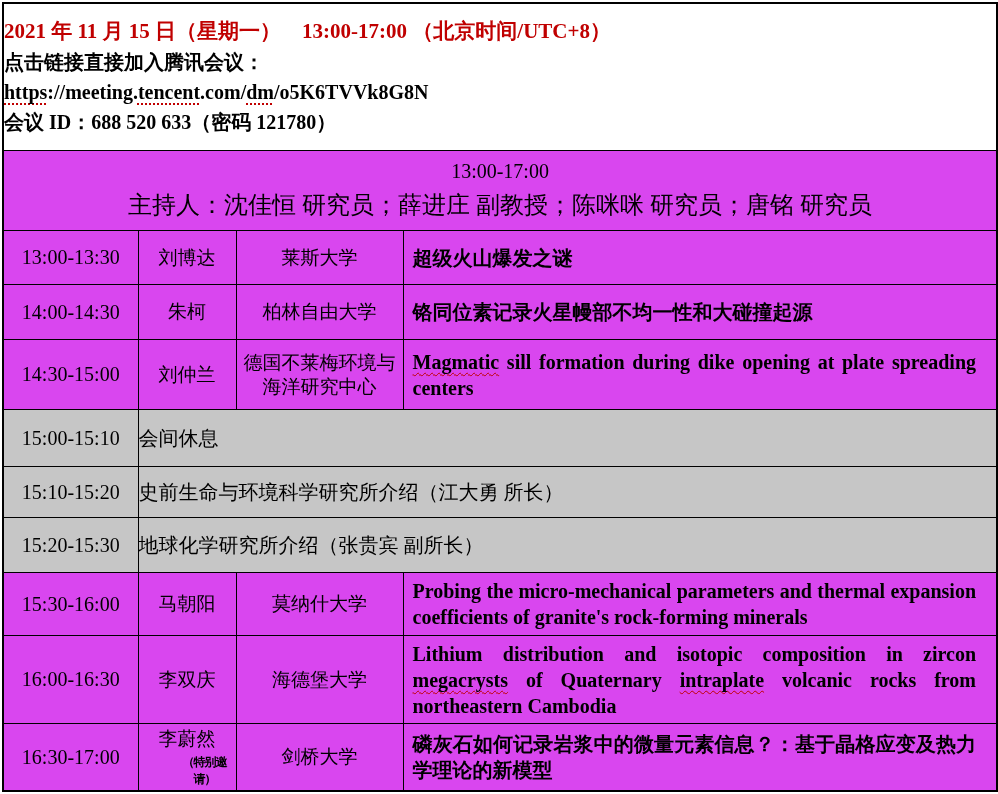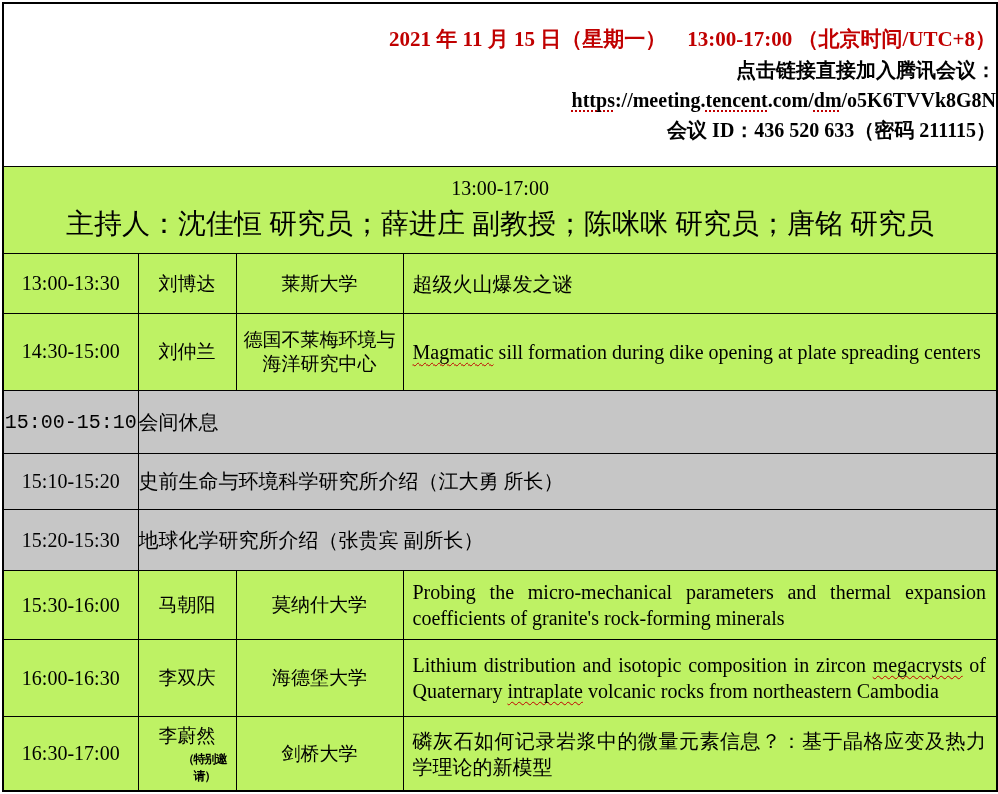--- a/index.html
+++ b/index.html
@@ -16,37 +16,37 @@
   table.sched, table.sched td{border:1px solid #000;}
   table.sched{border:2px solid #000;}
   td{padding:0;vertical-align:middle;overflow:hidden;}
 
   col.c-time{width:135px;}
   col.c-name{width:98px;}
   col.c-inst{width:167px;}
   col.c-title{width:594px;}
 
   .bg-white{background:#ffffff;}
-  .bg-blue{background:#bef264;}
+  .bg-blue{background:#d946ef;}
   .bg-gray{background:#c6c6c6;}
 
-  .hdr-cell{height:138px;text-align:right;}
+  .hdr-cell{height:138px;text-align:left;}
   .hdr-line{line-height:27px;font-weight:bold;font-size:20px;}
   .hdr-date{color:#c00000;font-size:21px;margin-bottom:1px;}
   .hdr-stack{display:flex;flex-direction:column;justify-content:center;gap:3px;}
 
   .session-cell{height:74px;text-align:center;}
   .session-stack{display:flex;flex-direction:column;justify-content:space-evenly;height:74px;}
   .session-time{font-size:20px;}
-  .session-hosts{font-size:28px;}
+  .session-hosts{font-size:24px;}
 
   .t-time{text-align:center;font-size:20px;}
   .t-name{text-align:center;font-size:19px;}
   .t-inst{text-align:center;font-size:19px;padding:0 6px;line-height:24px;}
-  .t-title{font-size:20px;padding:2px 10px 2px 9px;line-height:26px;text-align:justify;}
+  .t-title{font-size:20px;padding:2px 20px 2px 9px;line-height:26px;text-align:justify;font-weight:bold;}
   .t-merged{font-size:20px;}
 
   .name-note{display:block;font-size:12px;font-weight:bold;letter-spacing:-1px;margin-top:2px;padding-left:35px;}
 
   .sq{
     text-decoration:underline;
     text-decoration-style:wavy;
     text-decoration-color:#c00000;
     text-decoration-thickness:1px;
     text-underline-offset:3px;
@@ -72,21 +72,21 @@
       <col class="c-title">
   </colgroup>
 
   <tbody>
       <tr>
     <td colspan="4" class="bg-white hdr-cell">
       <div class="hdr-stack">
         <div class="hdr-line hdr-date">2021 年 11 月 15 日（星期一）　13:00-17:00 （北京时间/UTC+8）</div>
         <div class="hdr-line">点击链接直接加入腾讯会议：</div>
         <div class="hdr-line"><span class="dot-u">https</span><span>://meeting.</span><span class="dot-u">tencent</span><span>.com/</span><span class="dot-u">dm</span><span>/o5K6TVVk8G8N</span></div>
-        <div class="hdr-line">会议 ID：436 520 633（密码 211115）</div>
+        <div class="hdr-line">会议 ID：688 520 633（密码 121780）</div>
       </div>
     </td>
   </tr>
 
   <tr>
     <td colspan="4" class="bg-blue session-cell">
       <div class="session-stack">
         <div class="session-time">13:00-17:00</div>
         <div class="session-hosts">主持人：沈佳恒 研究员；薛进庄 副教授；陈咪咪 研究员；唐铭 研究员</div>
       </div>
@@ -94,29 +94,35 @@
   </tr>
 
   <tr style="height:51px;">
     <td class="bg-blue t-time">13:00-13:30</td>
     <td class="bg-blue t-name">刘博达</td>
     <td class="bg-blue t-inst">莱斯大学</td>
     <td class="bg-blue t-title">超级火山爆发之谜</td>
   </tr>
 
 
+  <tr style="height:52px;">
+    <td class="bg-blue t-time">14:00-14:30</td>
+    <td class="bg-blue t-name">朱柯</td>
+    <td class="bg-blue t-inst">柏林自由大学</td>
+    <td class="bg-blue t-title">铬同位素记录火星幔部不均一性和大碰撞起源</td>
+  </tr>
 
   <tr style="height:66px;margin-left:13px;">
     <td class="bg-blue t-time">14:30-15:00</td>
     <td class="bg-blue t-name">刘仲兰</td>
     <td class="bg-blue t-inst">德国不莱梅环境与海洋研究中心</td>
     <td class="bg-blue t-title"><span class="sq">Magmatic</span><span> sill formation during dike opening at plate spreading centers</span></td>
   </tr>
 
-  <tr style="height:54px;font-family:Liberation Mono, monospace;">
+  <tr style="height:54px;">
     <td class="bg-gray t-time">15:00-15:10</td>
     <td colspan="3" class="bg-gray t-merged">会间休息</td>
   </tr>
 
   <tr style="height:48px;">
     <td class="bg-gray t-time">15:10-15:20</td>
     <td colspan="3" class="bg-gray t-merged">史前生命与环境科学研究所介绍（江大勇 所长）</td>
   </tr>
 
   <tr style="height:52px;">

